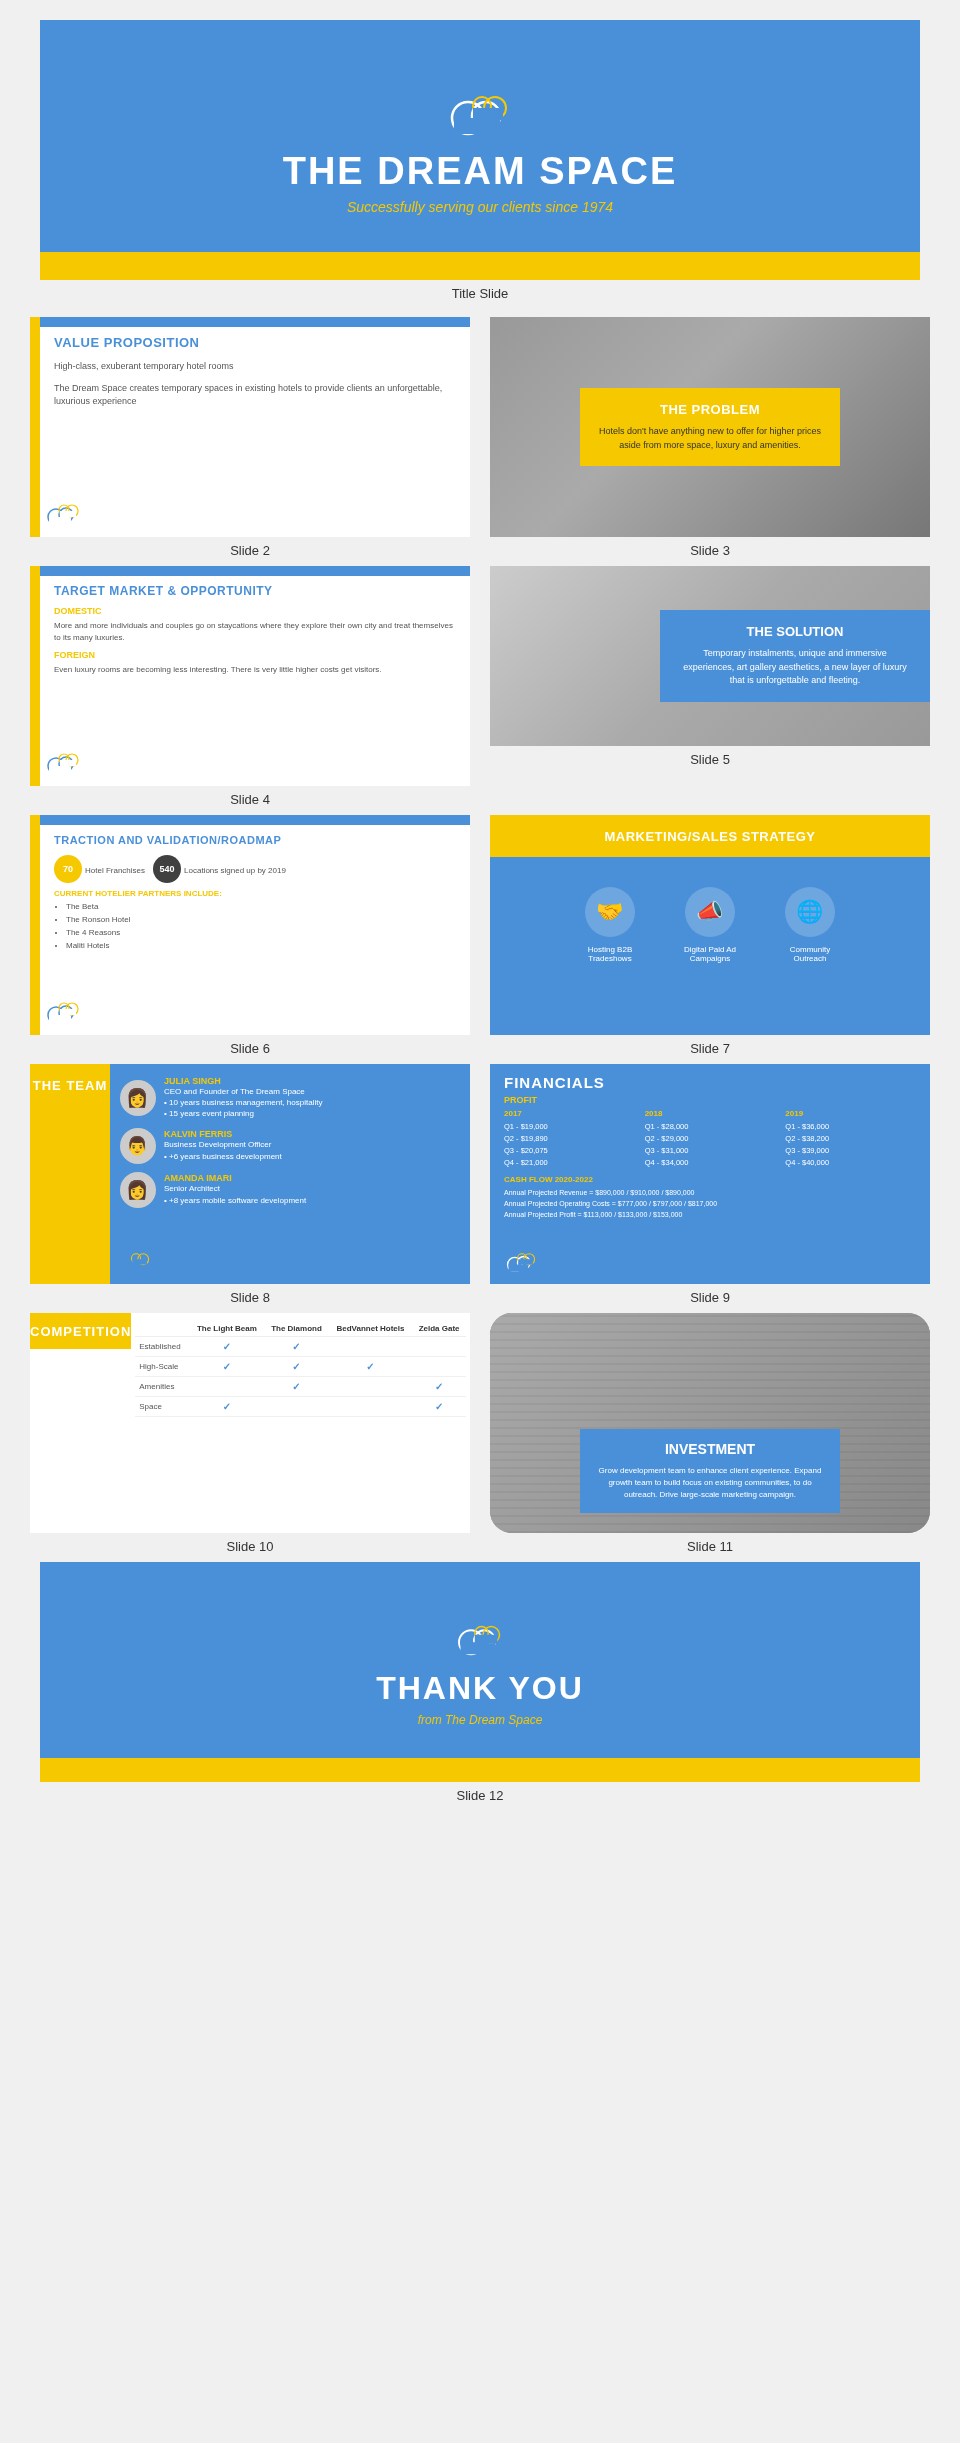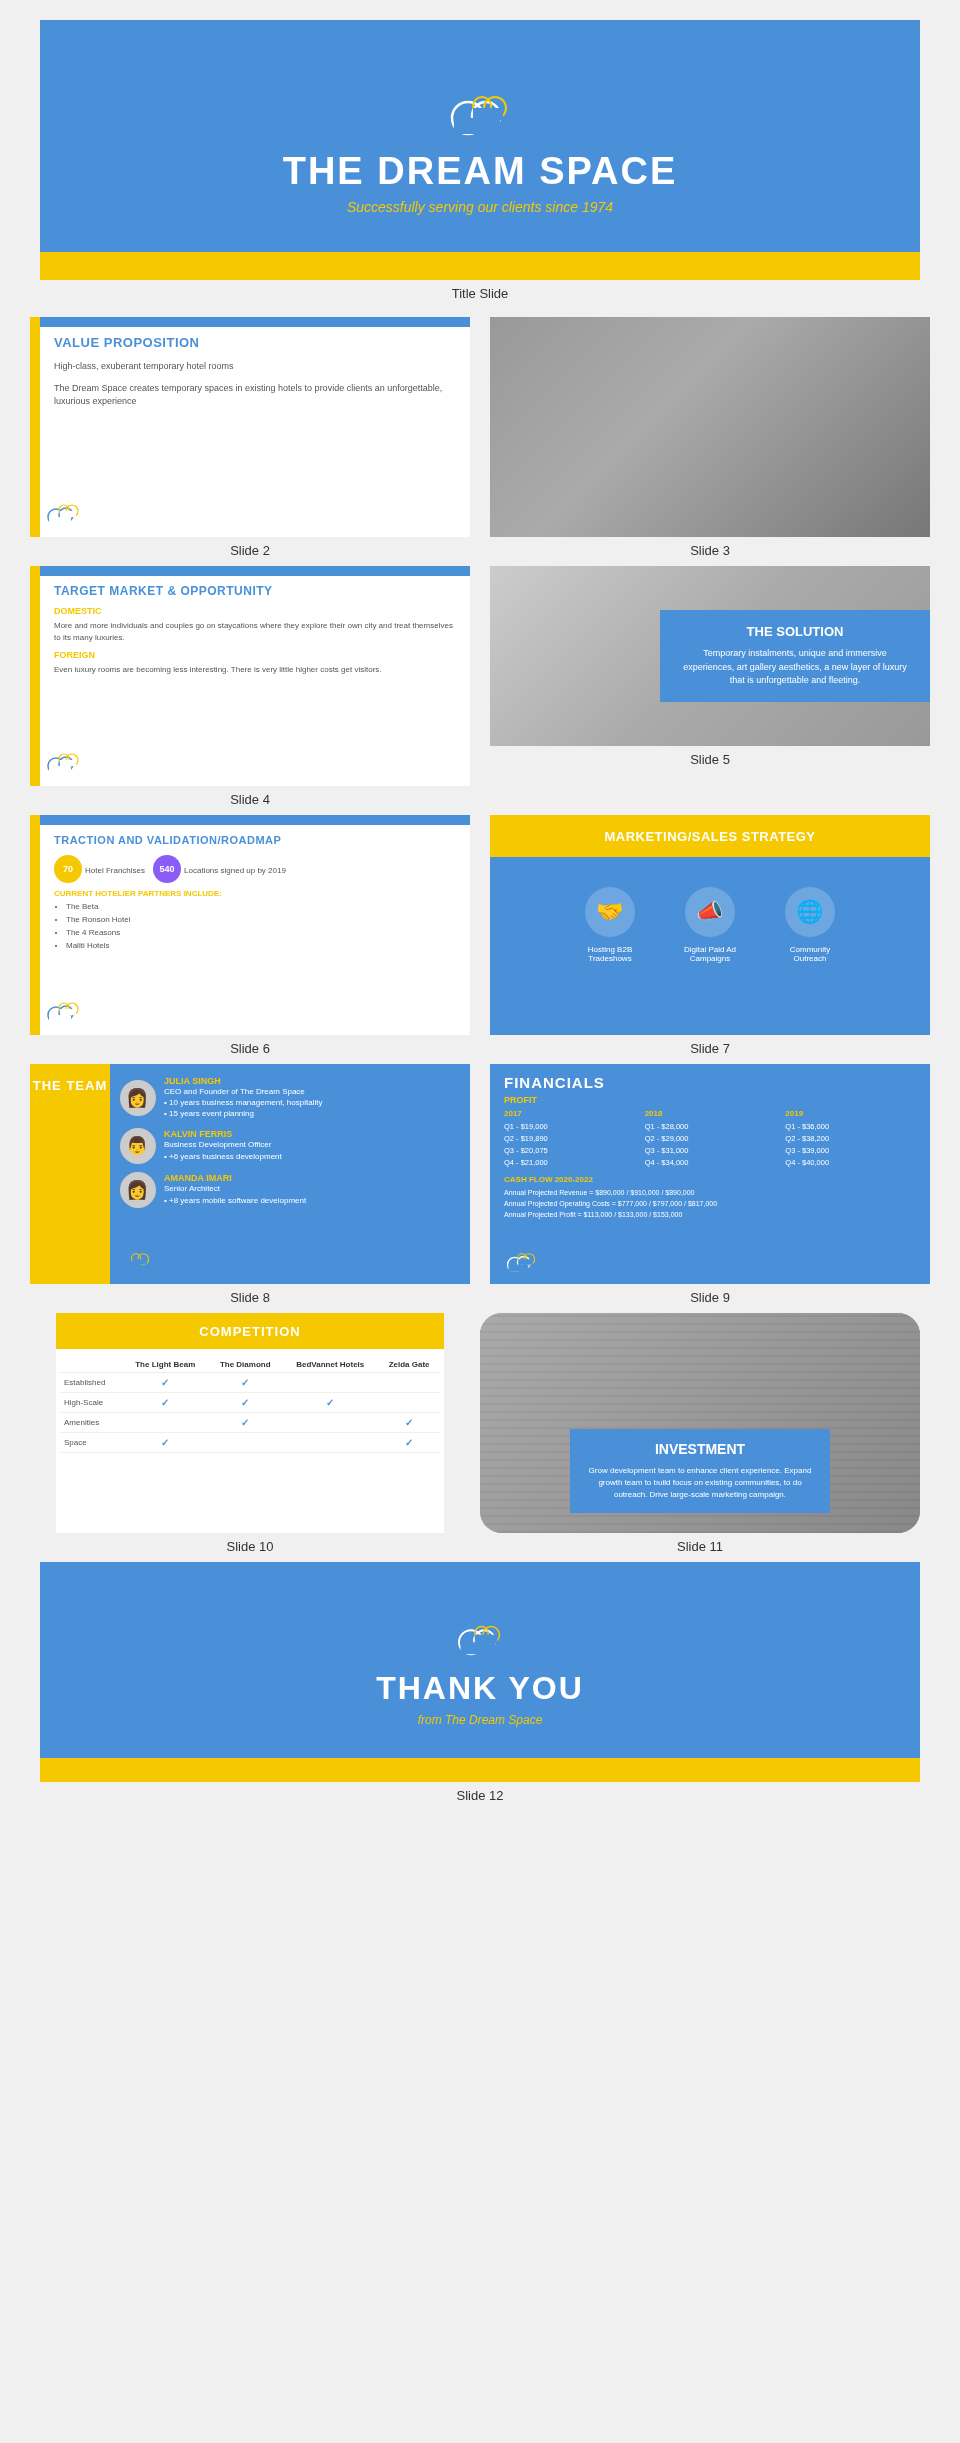--- a/index.html
+++ b/index.html
@@ -312,21 +312,21 @@
       font-size: 8px;
       color: #555;
       margin-top: 2px;
     }
     .slide-6 .stat-group {
       display: flex;
       align-items: center;
       gap: 3px;
     }
     .slide-6 .stat-num-box {
-      background: #8b5cf6;
+      background: #404040;
       border-radius: 50%;
       width: 28px;
       height: 28px;
       display: flex;
       align-items: center;
       justify-content: center;
       font-size: 9px;
       font-weight: bold;
       color: white;
     }
@@ -536,25 +536,25 @@
       line-height: 1.6;
     }
     .slide-9 .cloud-bottom {
       position: absolute;
       bottom: 8px;
       left: 14px;
     }
 
     
     .slide-10 {
-      width: 388px;
+      width: 440px;
       height: 220px;
       background: white;
       display: flex;
-      flex-direction: column;
+      flex-direction: row;
       position: relative;
       overflow: hidden;
     }
     .slide-10 .yellow-bar {
       background: #F5C800;
       height: 36px;
       display: flex;
       align-items: center;
       justify-content: center;
     }
@@ -752,20 +752,24 @@
             </svg>
           </div>
         </div>
       </div>
       <div class="slide-label">Slide 2</div>
     </div>
 
     <div class="slide-wrapper">
       <div class="slide-3 gray-bg-buildings">
         <div class="bg-overlay"></div>
+        <div class="problem-box">
+          <div class="problem-title">THE PROBLEM</div>
+          <div class="problem-text">Hotels don't have anything new to offer for higher prices aside from more space, luxury and amenities.</div>
+        </div>
       </div>
       <div class="slide-label">Slide 3</div>
     </div>
 
   </div>
 
   <div class="slide-row">
 
     <div class="slide-wrapper">
       <div class="slide-4">

